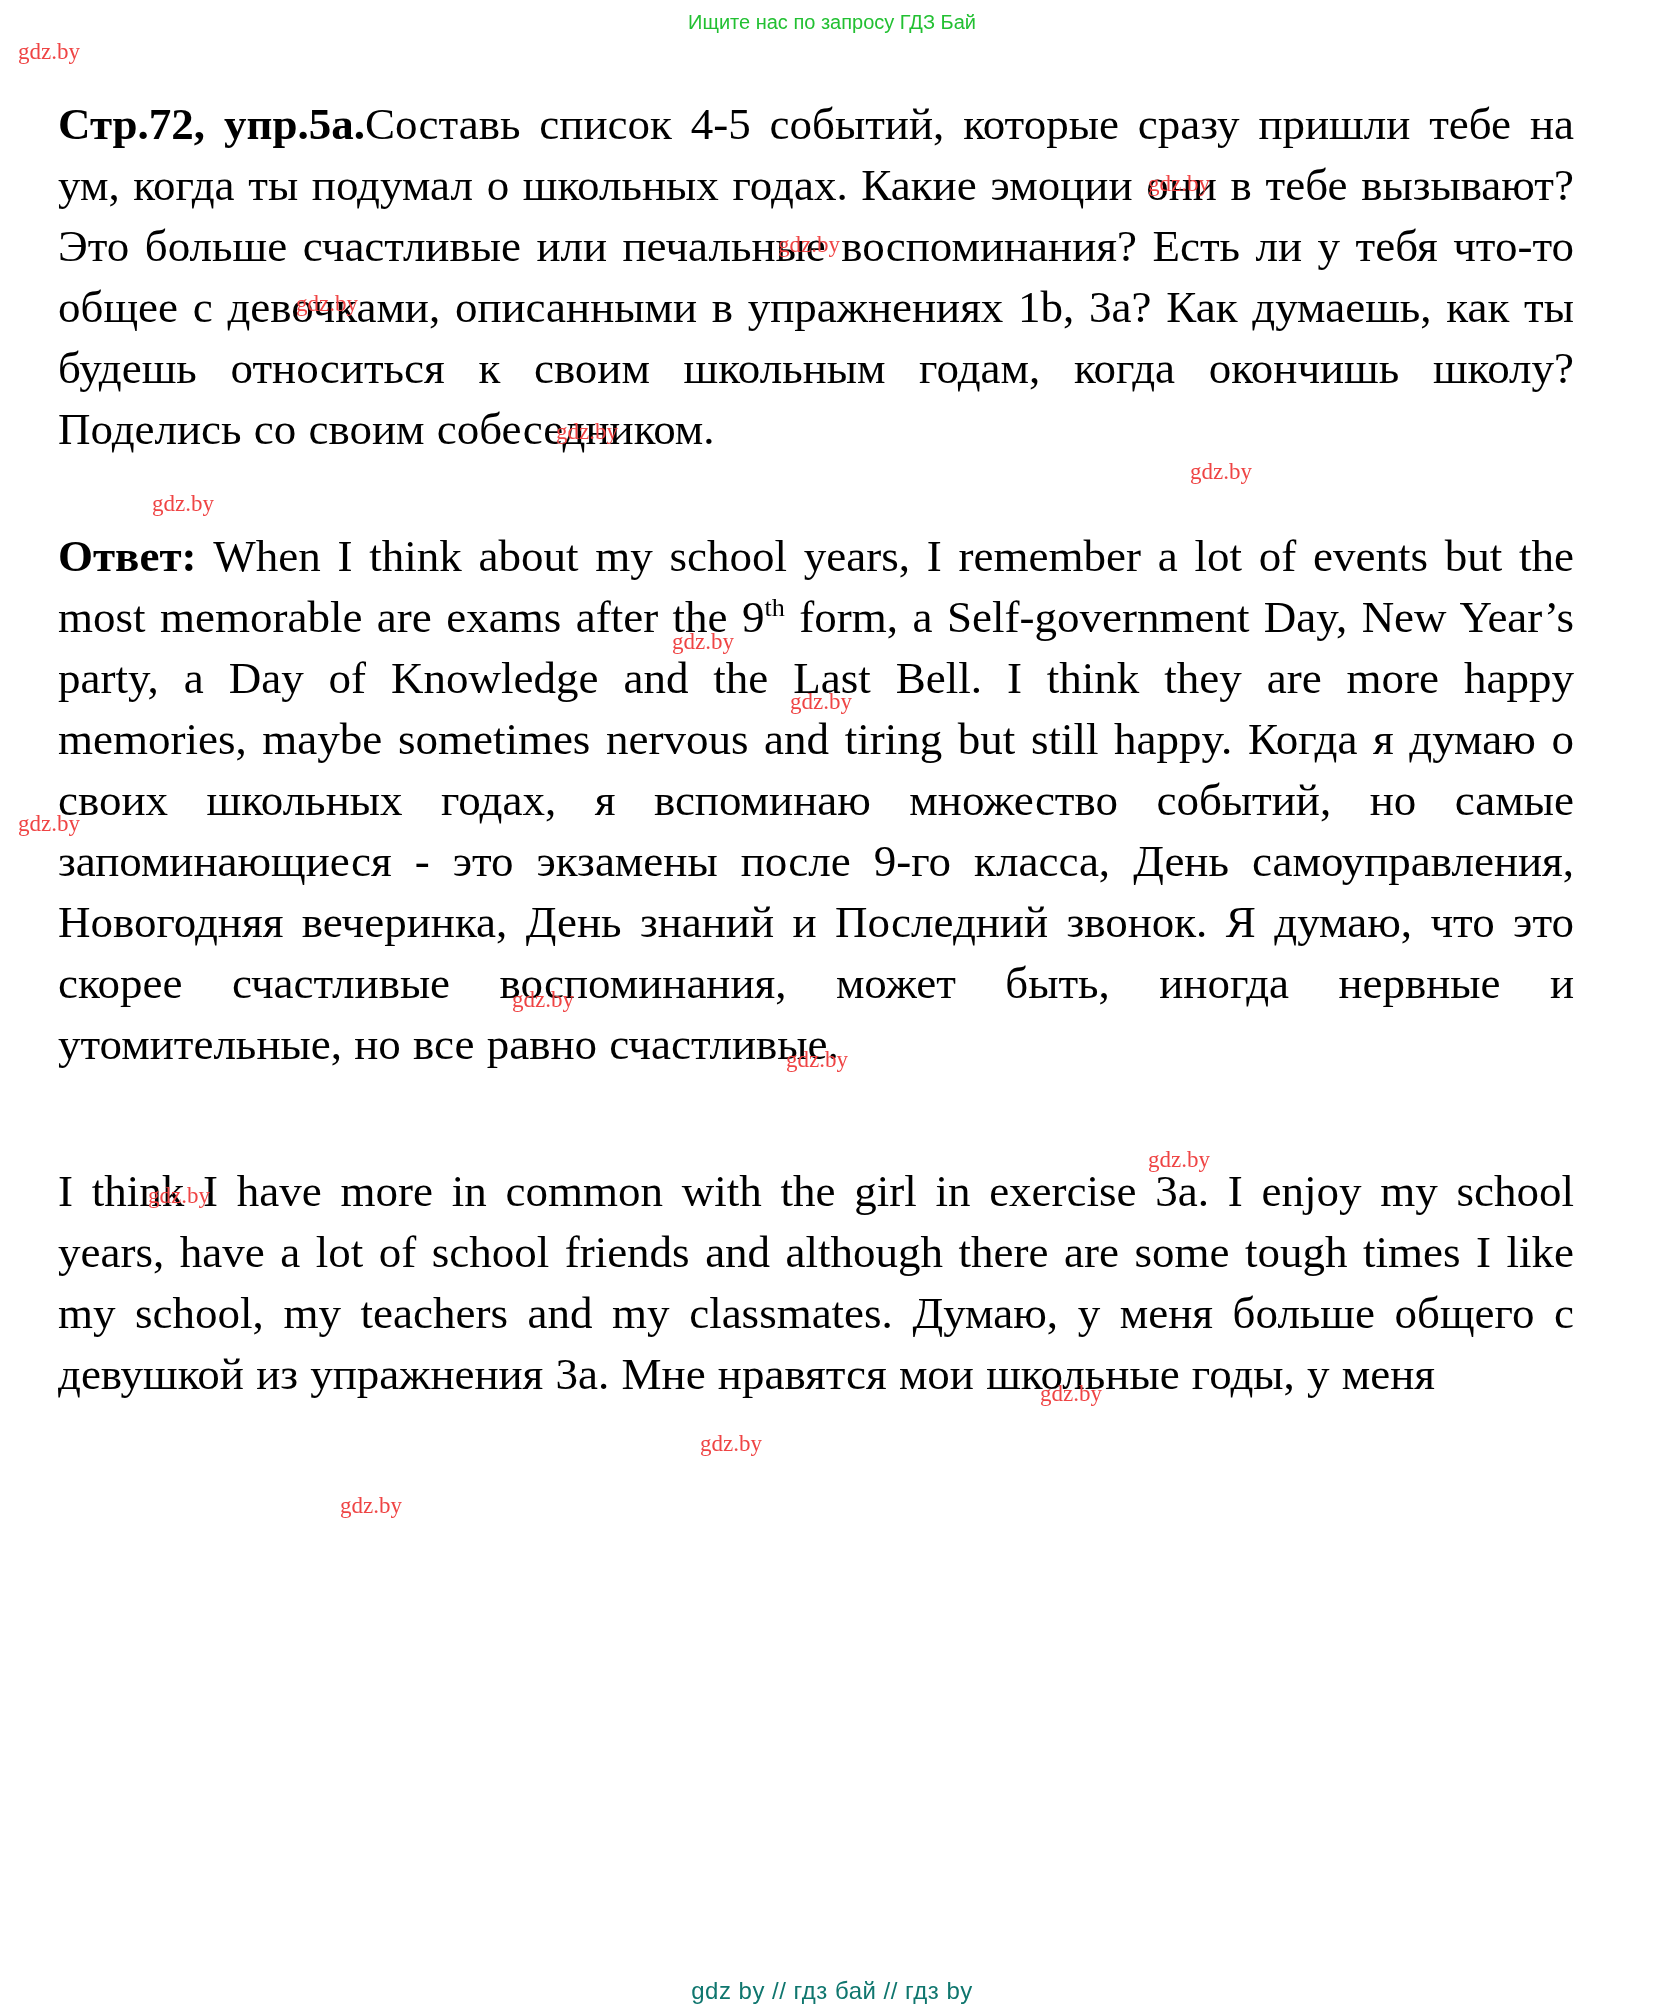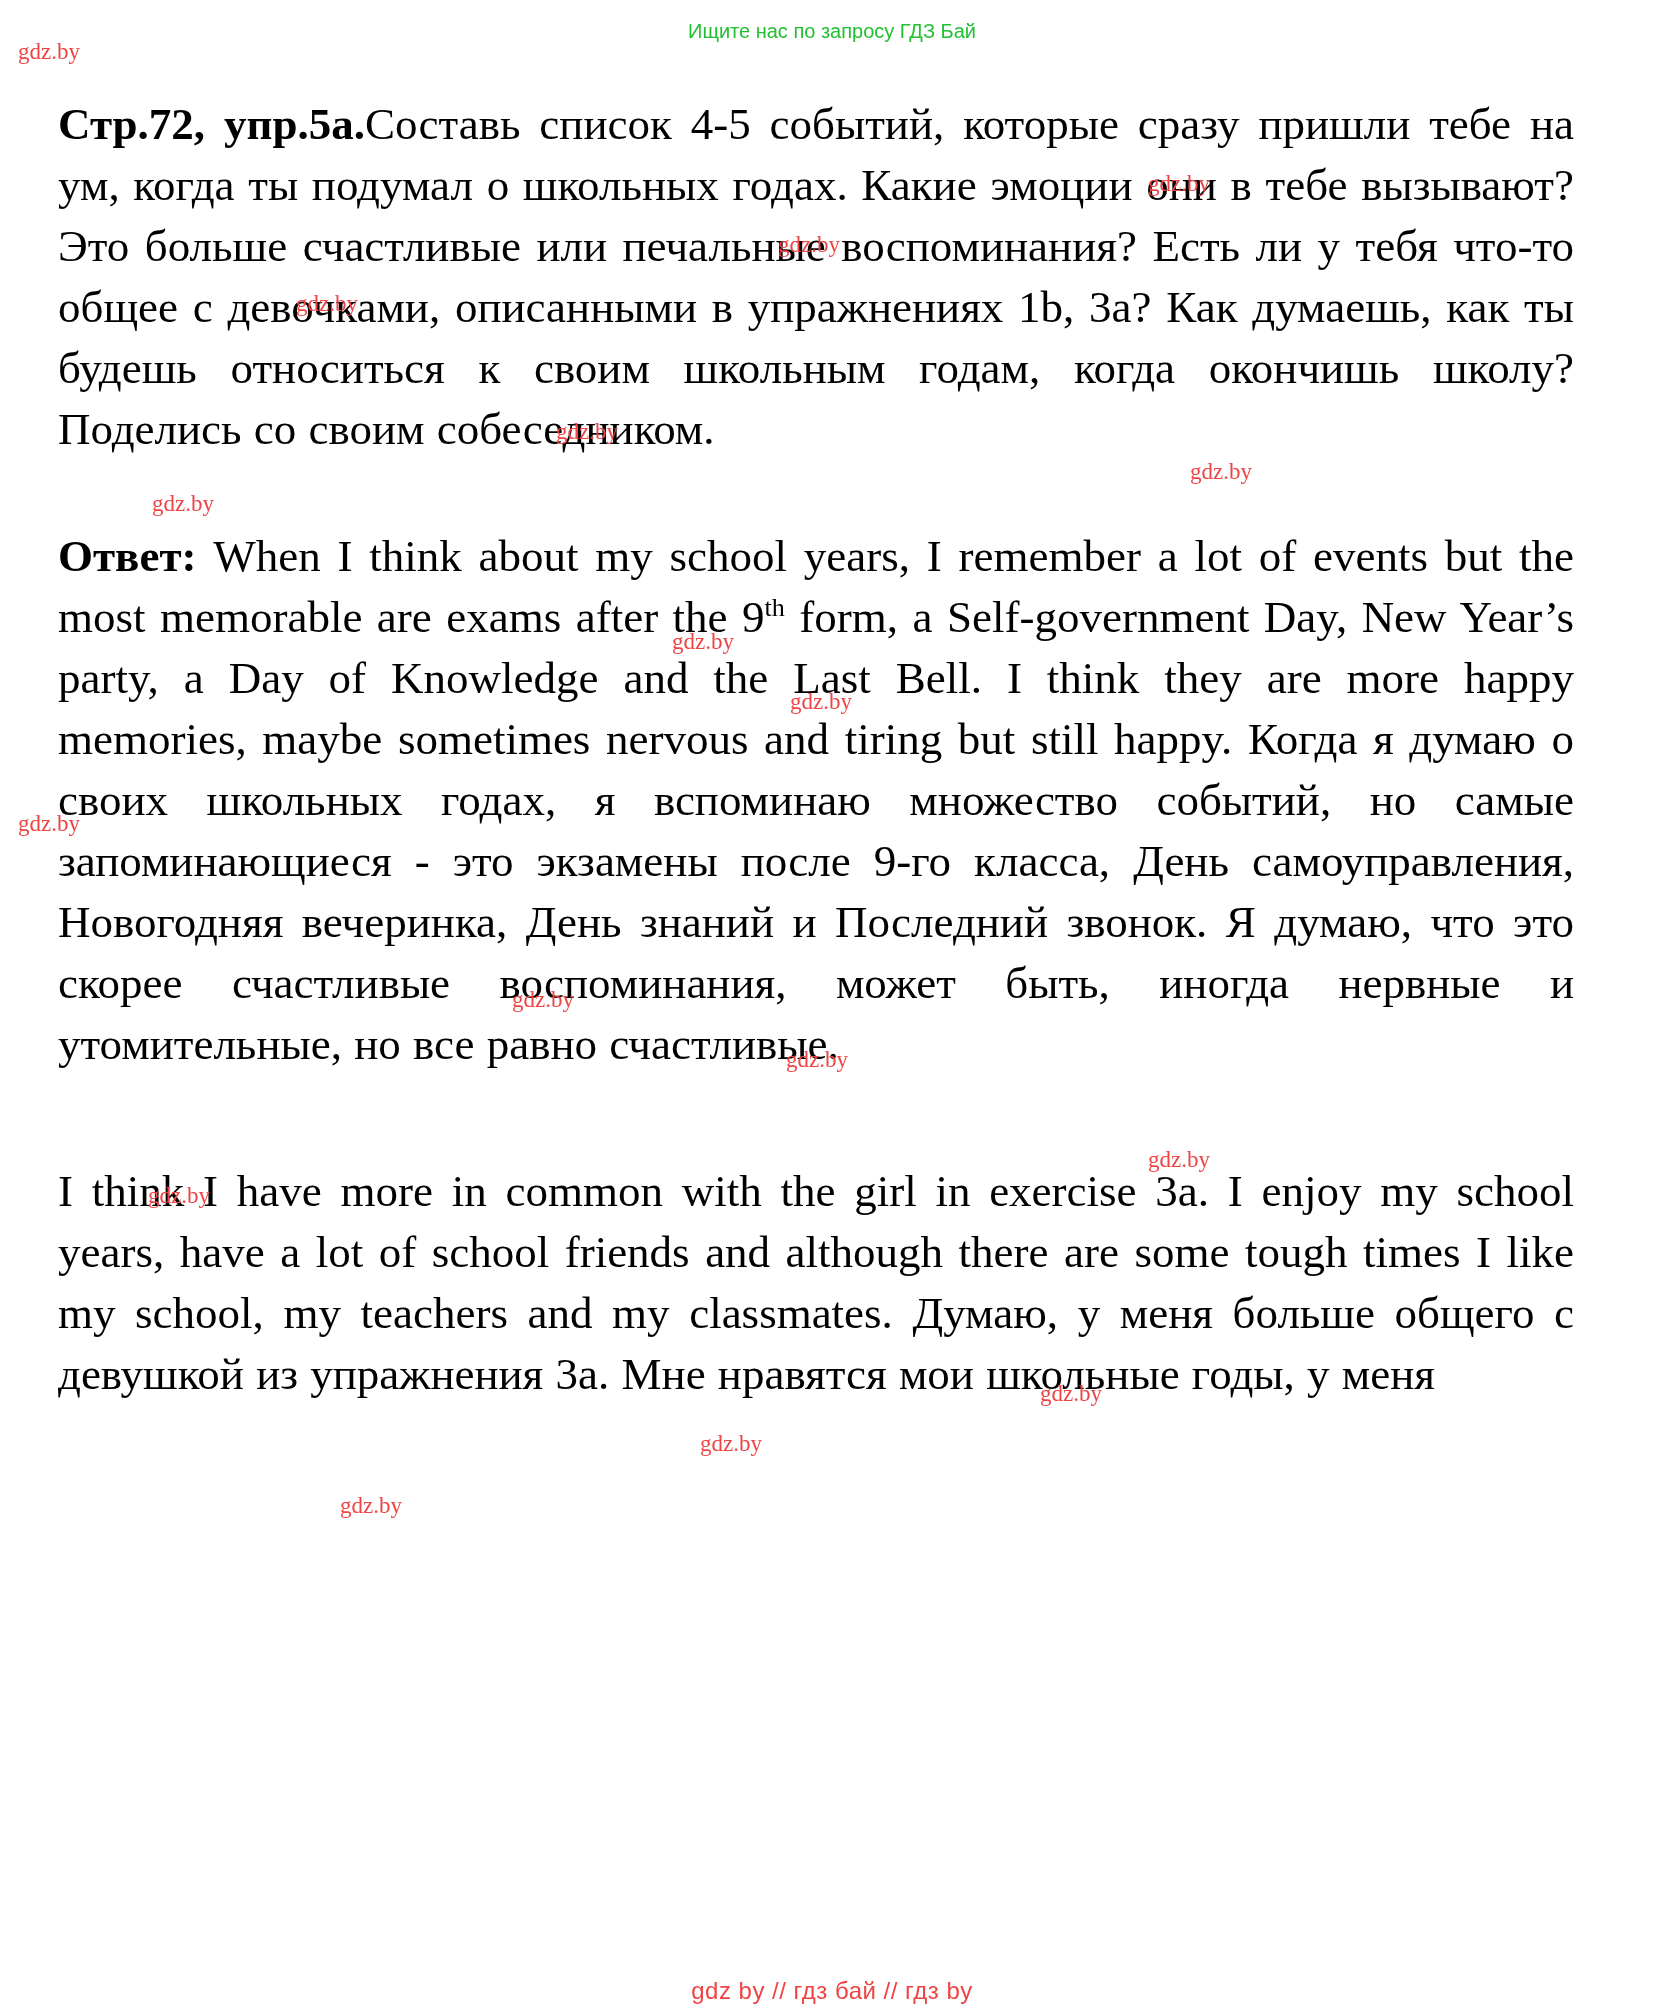--- a/index.html
+++ b/index.html
@@ -12,21 +12,21 @@
     height: 2014px;
     position: relative;
     overflow: hidden;
     font-family: "Liberation Serif", "DejaVu Serif", serif;
     color: #000000;
   }
 
   
   .promo-banner {
     position: absolute;
-    top: 16px;
+    top: 7px;
     left: 0;
     width: 1664px;
     text-align: center;
     font-family: "Liberation Sans", "DejaVu Sans", sans-serif;
     font-size: 20px;
     line-height: 26px;
     color: #22c032;
     padding-top: 2px;
     white-space: nowrap;
   }
@@ -132,15 +132,15 @@
       <div class="wm" style="left: 18px; top: 812px;">gdz.by</div>
       <div class="wm" style="left: 512px; top: 988px;">gdz.by</div>
       <div class="wm" style="left: 786px; top: 1048px;">gdz.by</div>
       <div class="wm" style="left: 1148px; top: 1148px;">gdz.by</div>
       <div class="wm" style="left: 148px; top: 1184px;">gdz.by</div>
       <div class="wm" style="left: 1040px; top: 1382px;">gdz.by</div>
       <div class="wm" style="left: 700px; top: 1432px;">gdz.by</div>
       <div class="wm" style="left: 340px; top: 1494px;">gdz.by</div>
     </div>
 
-  <div class="footer" style="color: #ef4444;">gdz by  //  гдз бай  //  гдз by</div>
+  <div class="footer" style="color: #0f766e;">gdz by  //  гдз бай  //  гдз by</div>
 
 </div>
 
 </body></html>

